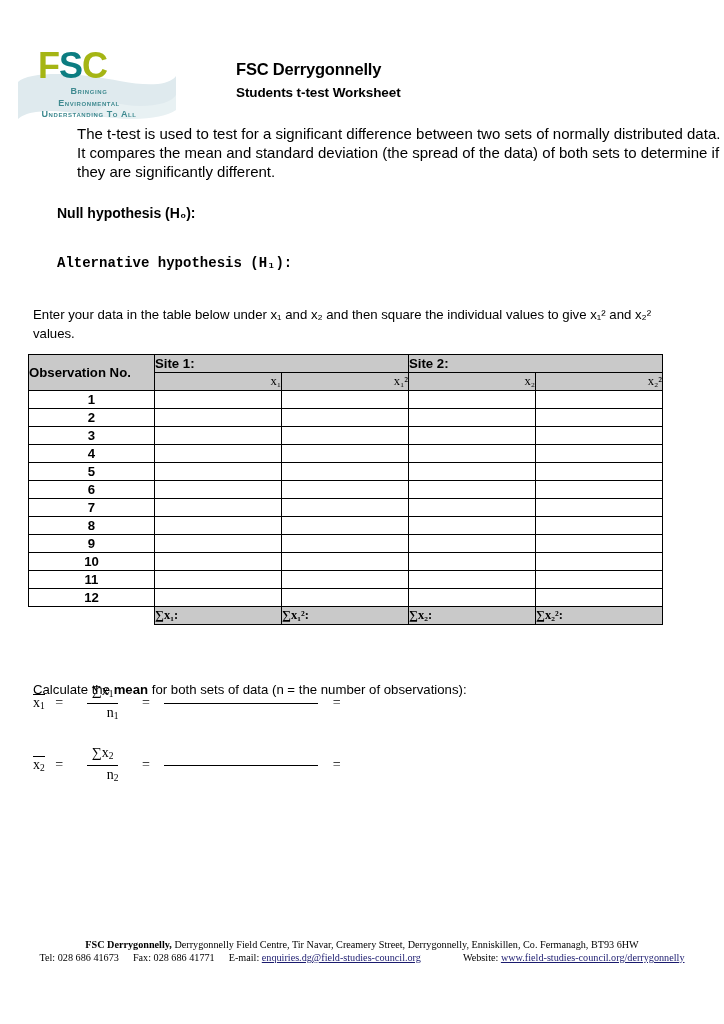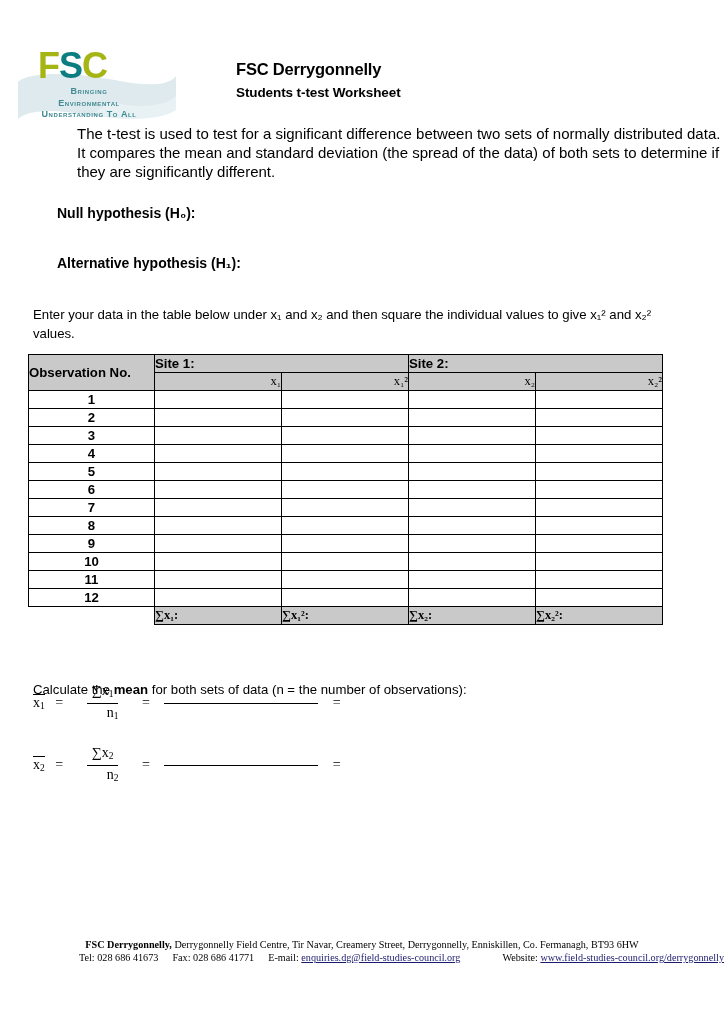--- a/index.html
+++ b/index.html
@@ -113,21 +113,21 @@
     margin-left: 44px;
   }
   .hyp {
     position: absolute;
     left: 33px;
     font-size: 14px;
     font-weight: bold;
     padding-left: 24px;
   }
   .hyp-null { top: 205px; }
-  .hyp-alt  { top: 255px; }
+  .hyp-alt  { top: 255px; font-family: Liberation Mono, monospace; }
 
   .enter-data {
     position: absolute;
     left: 33px;
     top: 305px;
     width: 646px;
     font-size: 13.2px;
     line-height: 19px;
   }
 
@@ -262,21 +262,20 @@
     color: #000;
   }
   .footer .f-line1 {
     font-size: 10.2px;
     line-height: 13px;
   }
   .footer .f-line1 b { font-weight: bold; }
   .footer .f-line2 {
     font-size: 10.2px;
     line-height: 14px;
-    text-align: right;
   }
   .footer .f-line2 .gap-a { display: inline-block; width: 14px; }
   .footer .f-line2 .gap-b { display: inline-block; width: 42px; }
   .footer .link {
     color: #1a1a6e;
     text-decoration: underline;
   }
   .footer .f-line3 {
     font-size: 7.6px;
     line-height: 14px;

